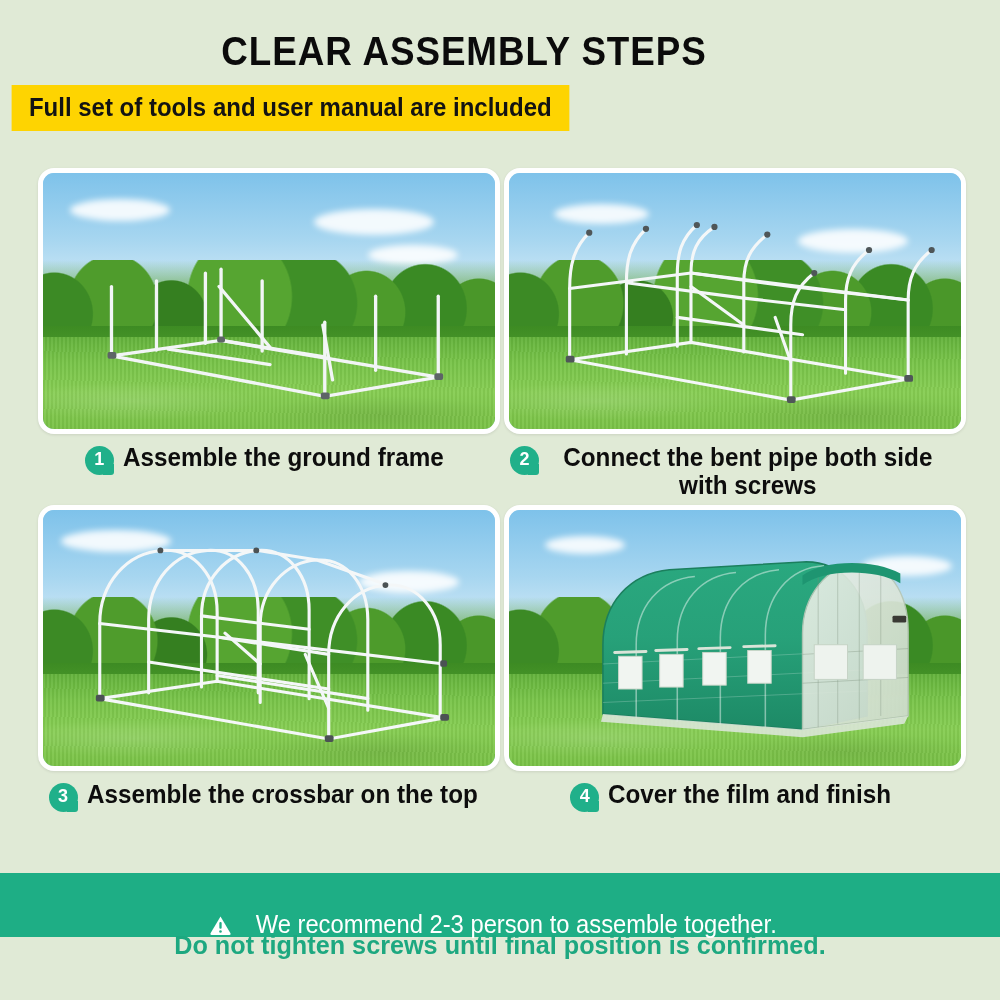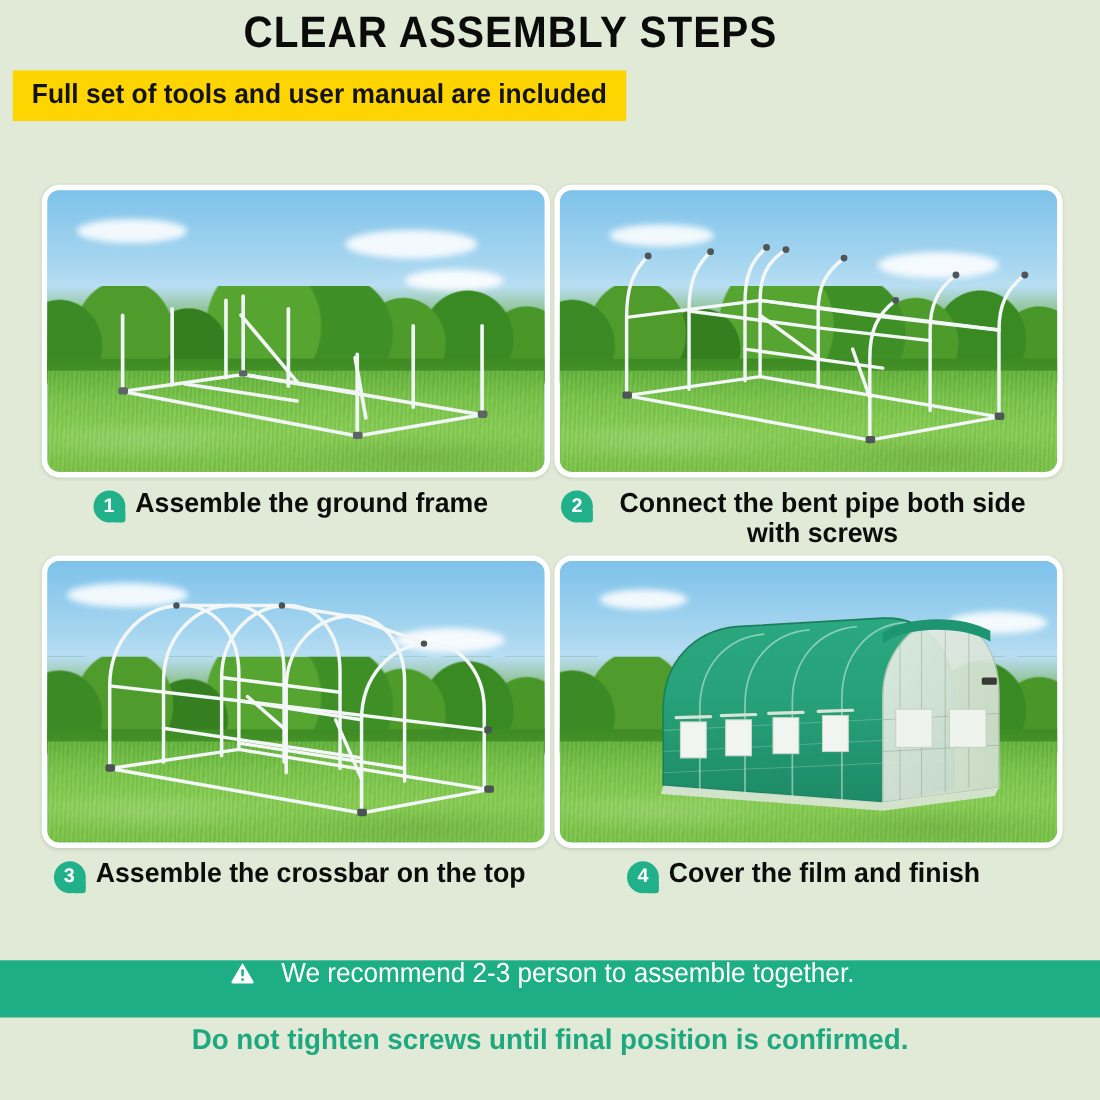--- a/index.html
+++ b/index.html
@@ -5,21 +5,21 @@
   * { box-sizing: border-box; margin:0; padding:0; }
   html,body { width:1000px; height:1000px; }
   body {
     background:#e0ead6;
     font-family:"Liberation Sans", sans-serif;
     position:relative;
     overflow:hidden;
   }
 
   
-  .header { width:928px; padding-top:9px; text-align:center; }
+  .header { width:928px; padding-top:30px; text-align:center; }
   .title {
     font-family:"Liberation Sans Narrow","Liberation Sans",sans-serif;
     font-weight:bold;
     font-size:40px;
     letter-spacing:1.0px;
     color:#0b0b0b;
     transform:scaleX(0.92);
     line-height:1.05;
   }
   .subtitle-wrap { margin-top:13px; display:flex; }
@@ -135,24 +135,24 @@
     transform:scaleX(0.97);
     transform-origin:left center;
   }
   .cap-center { justify-content:center; }
 
   
   .teal-bar {
     position:absolute;
     left:0; right:0;
     top:873px;
-    height:52px;
+    height:64px;
     background:#1eae85;
     display:flex;
-    align-items:flex-start;
+    align-items:flex-end;
     justify-content:center;
     gap:10px;
   }
   .warn-icon { flex:0 0 auto; width:23px; height:23px; display:block; }
   .teal-text {
     color:#ffffff;
     font-size:25px;
     font-weight:normal;
     line-height:1;
     transform:scaleX(0.95);

